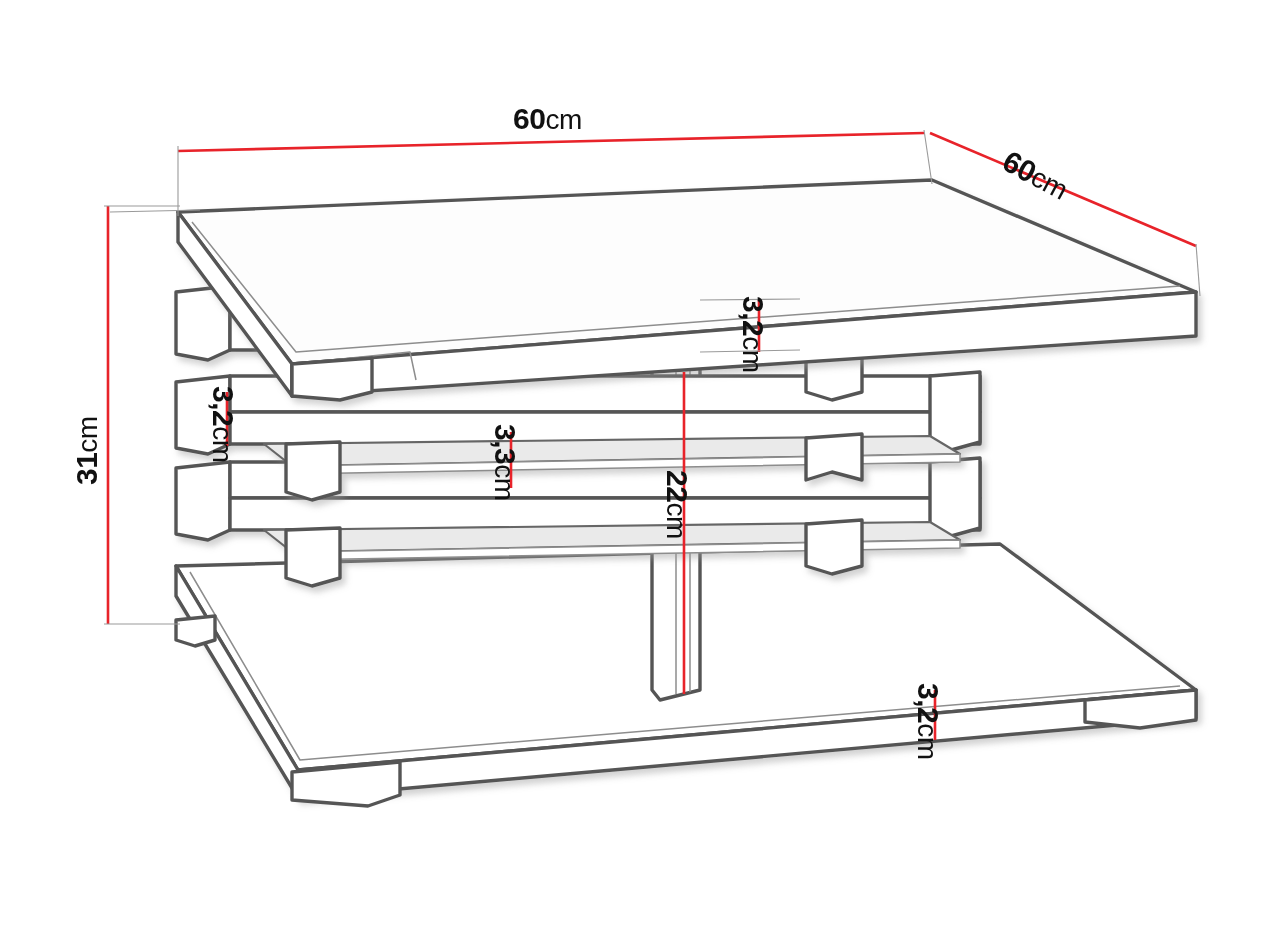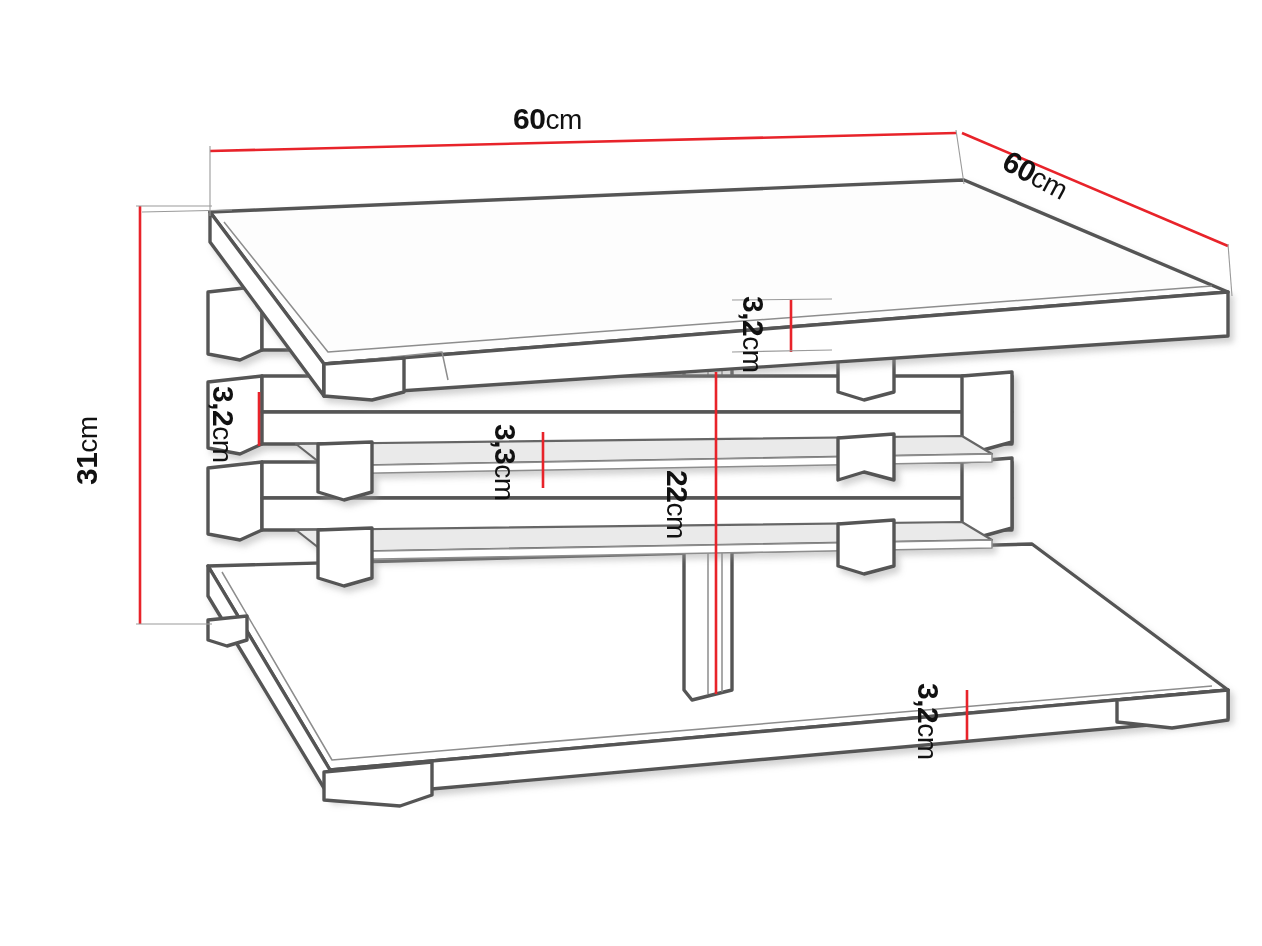--- a/index.html
+++ b/index.html
@@ -2,21 +2,21 @@
 <html><head>
 <meta charset="utf-8">
 <title>Technical Drawing</title>
 <style>
   html,body{margin:0;padding:0;background:#ffffff;}
   body{
     width:1262px;height:946px;
     font-family:"Liberation Sans", sans-serif;
     overflow:hidden;position:relative;
   }
-  #stage{position:absolute;left:0;top:0;width:1070px;height:946px;padding-left:32px;}
+  #stage{position:absolute;left:0;top:0;width:1070px;height:946px;}
   svg#drawing{display:block;width:1262px;height:946px;}
 
   
   .dimlabel{
     position:absolute;
     white-space:nowrap;
     color:#111111;
     line-height:1;
     letter-spacing:-0.5px;
   }

